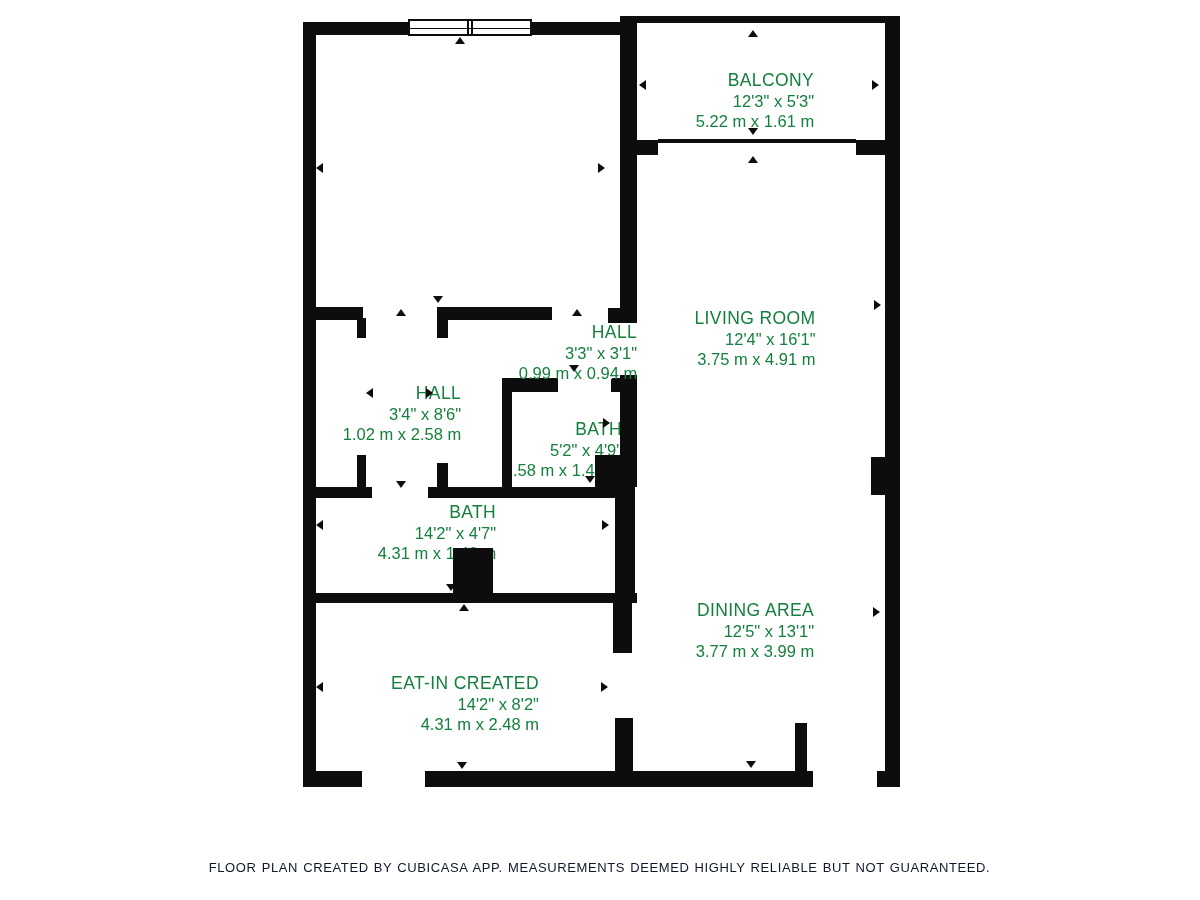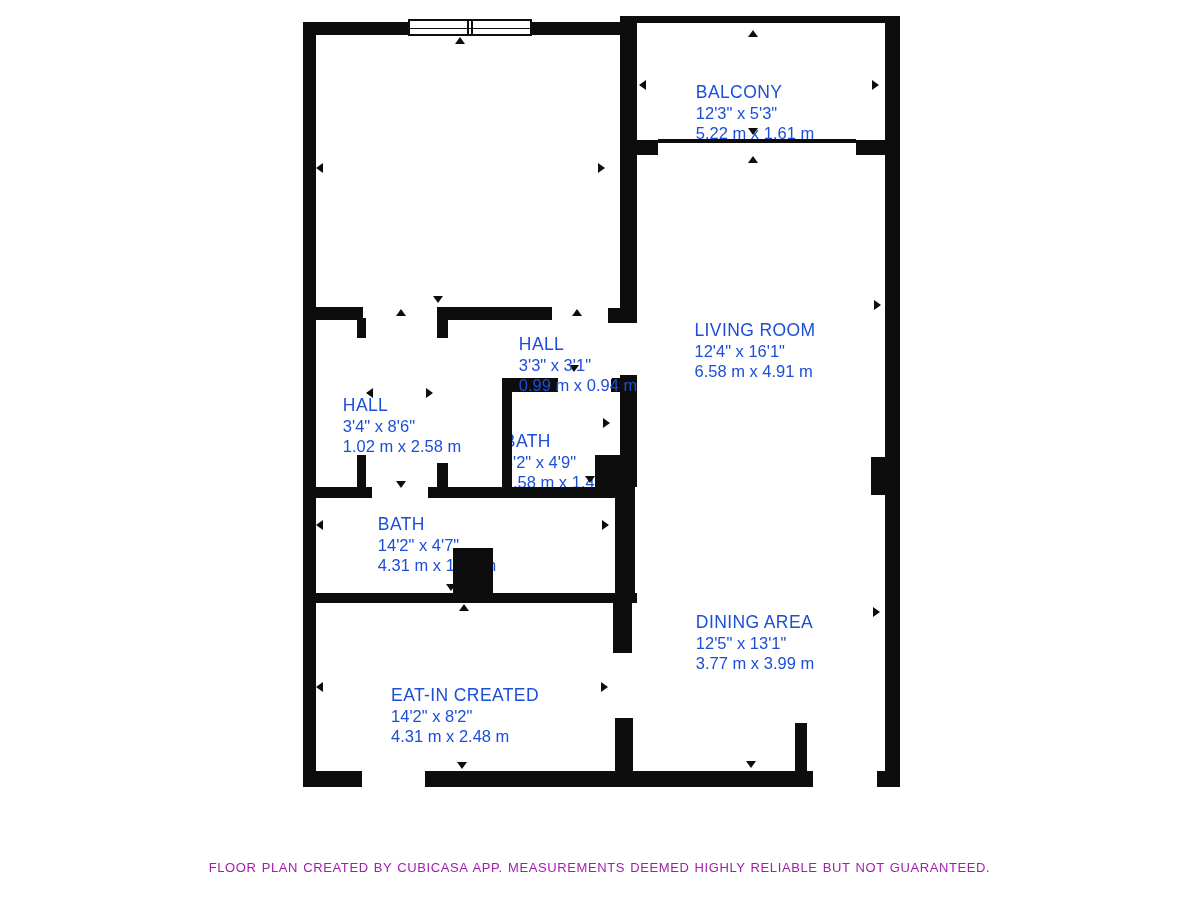--- a/index.html
+++ b/index.html
@@ -9,34 +9,34 @@
   }
   .wall{position:absolute;background:#0d0d0d;z-index:3;}
   .shaft{z-index:5;}
   .window{
     position:absolute;background:#ffffff;border:2px solid #0d0d0d;z-index:4;box-sizing:border-box;
   }
   .window:before{content:"";position:absolute;left:0;right:0;top:50%;height:1px;background:#0d0d0d;}
   .window:after{content:"";position:absolute;top:0;bottom:0;left:50%;width:6px;margin-left:-3px;
     border-left:2px solid #0d0d0d;border-right:2px solid #0d0d0d;box-sizing:border-box;}
   .slider{position:absolute;background:#0d0d0d;z-index:3;}
-  .room{position:absolute;transform:translateX(-50%);text-align:left;white-space:nowrap;
-    z-index:2;color:#1d4ed8;line-height:20.5px;margin-top:12px;}
+  .room{position:absolute;transform:translateX(-50%);text-align:right;white-space:nowrap;
+    z-index:2;color:#15803d;line-height:20.5px;}
   .room.overwall{z-index:6;}
   .rn{font-size:17.5px;letter-spacing:.4px;}
   .rd{font-size:16.5px;}
   .arr{position:absolute;width:0;height:0;z-index:4;}
   .up{border-left:5px solid transparent;border-right:5px solid transparent;border-bottom:7px solid #0d0d0d;}
   .down{border-left:5px solid transparent;border-right:5px solid transparent;border-top:7px solid #0d0d0d;}
   .left{border-top:5px solid transparent;border-bottom:5px solid transparent;border-right:7px solid #0d0d0d;}
   .right{border-top:5px solid transparent;border-bottom:5px solid transparent;border-left:7px solid #0d0d0d;}
   .watermark{position:absolute;left:7px;top:437px;font-size:20px;color:#bdbdbd;
     letter-spacing:.5px;word-spacing:7px;z-index:1;}
   .footer{position:absolute;left:0;right:1px;top:860px;text-align:center;font-size:13px;
-    color:#a21caf;letter-spacing:.6px;word-spacing:1px;z-index:1;}
+    color:#0f172a;letter-spacing:.6px;word-spacing:1px;z-index:1;}
 </style>
 </head>
 <body>
 
 <div id="canvas">
 
   <div class="wall" style="left:303px;top:22px;width:13px;height:765px"></div>
   <div class="wall" style="left:303px;top:22px;width:322px;height:13px"></div>
   <div class="wall" style="left:625px;top:16px;width:273px;height:7px"></div>
   <div class="wall" style="left:885px;top:16px;width:15px;height:771px"></div>
@@ -107,21 +107,21 @@
   <div class="arr down" style="left:746px;top:761px"></div>
 
   <div class="room" style="left:755px;top:70px">
     <div class="rn">BALCONY</div>
     <div class="rd">12'3" x 5'3"</div>
     <div class="rd">5.22 m x 1.61 m</div>
   </div>
   <div class="room" style="left:755px;top:308px">
     <div class="rn">LIVING ROOM</div>
     <div class="rd">12'4" x 16'1"</div>
-    <div class="rd">6.58 m x 4.91 m</div>
+    <div class="rd">3.75 m x 4.91 m</div>
   </div>
   <div class="room overwall" style="left:578px;top:322px">
     <div class="rn">HALL</div>
     <div class="rd">3'3" x 3'1"</div>
     <div class="rd">0.99 m x 0.94 m</div>
   </div>
   <div class="room" style="left:402px;top:383px">
     <div class="rn">HALL</div>
     <div class="rd">3'4" x 8'6"</div>
     <div class="rd">1.02 m x 2.58 m</div>

